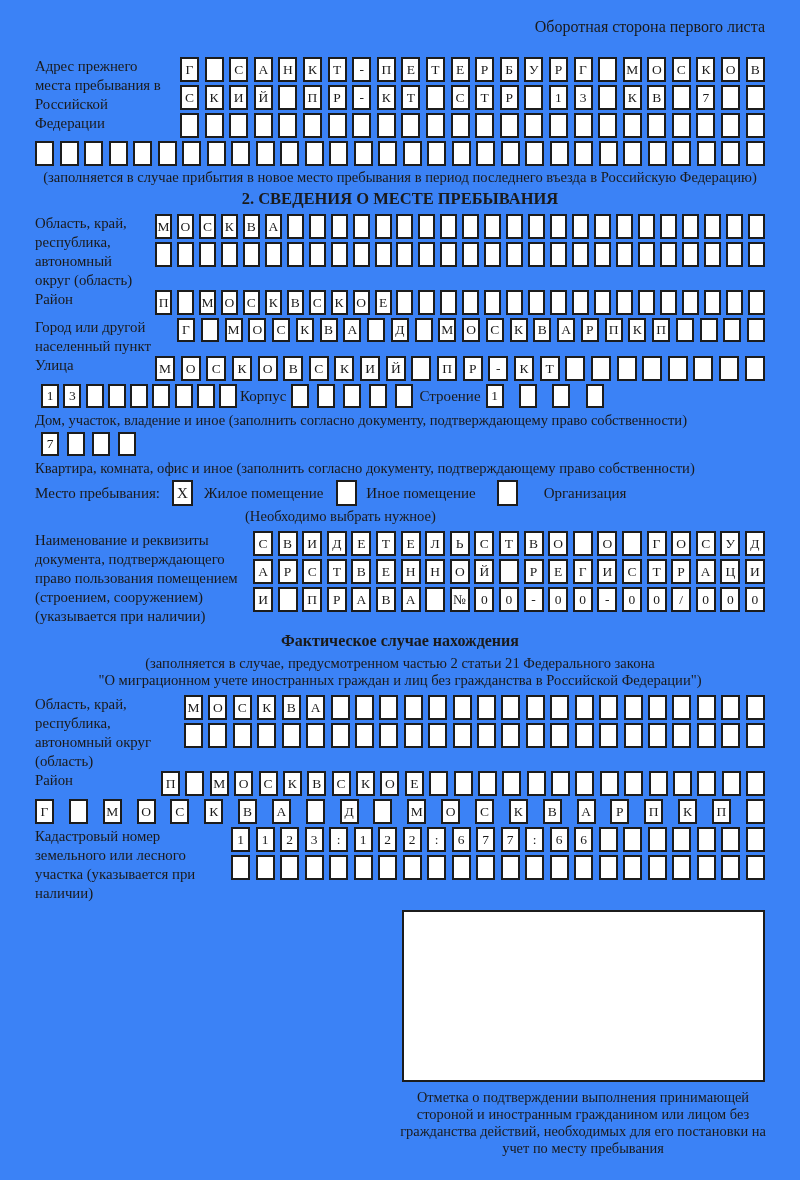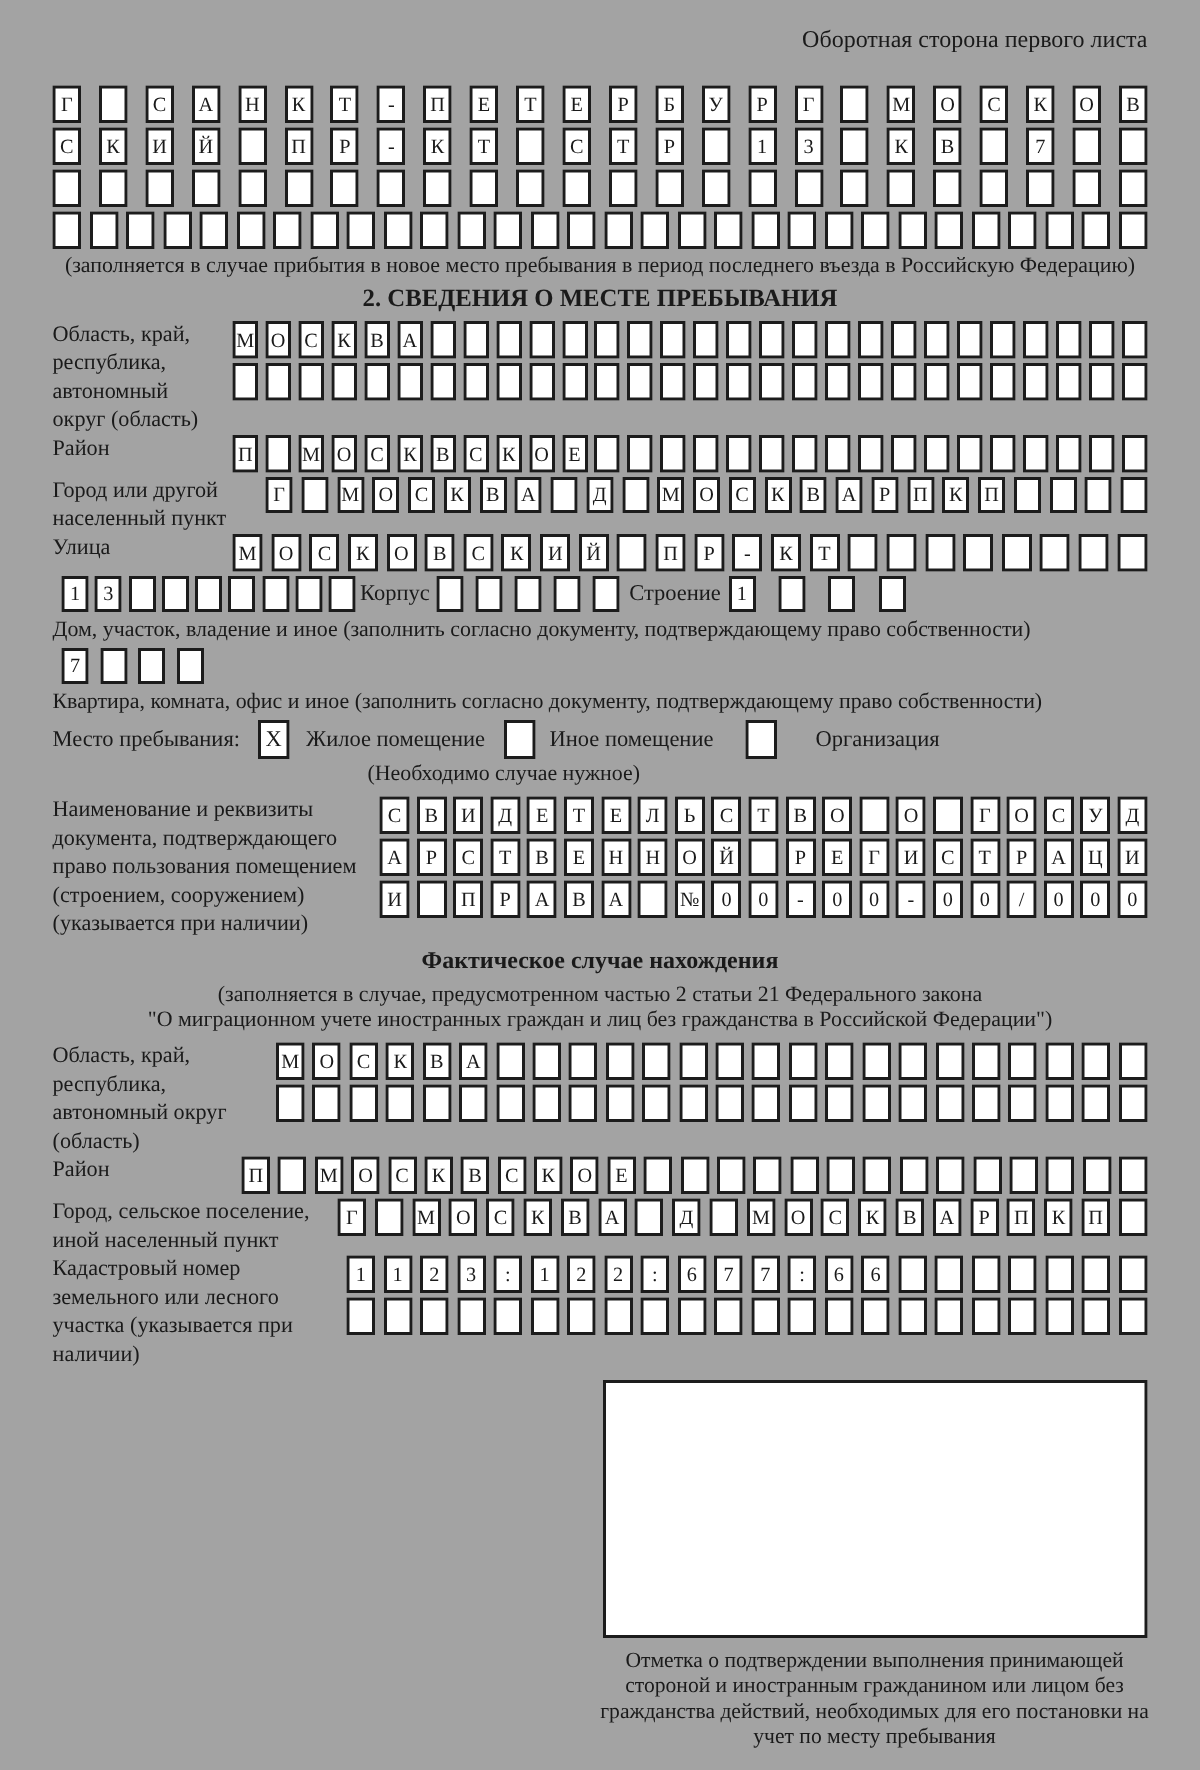--- a/index.html
+++ b/index.html
@@ -1,19 +1,19 @@
 <!DOCTYPE html>
 <html><head>
 <meta charset="utf-8">
 <style>
   html,body{margin:0;padding:0;background:#fff;}
   .page{
     position:relative;
     width:800px;height:1180px;
-    background:#a3a3a3;
+    background:#3b82f6;
     color:#1a1a1a;
     font-family:"Liberation Serif","DejaVu Serif",serif;
     box-sizing:border-box;
     padding:18px 35px 0 35px;
     overflow:hidden;
   }
   .header-note{
     text-align:right;
     font-size:16px;
     margin-bottom:21px;
@@ -80,20 +80,21 @@
   .mb2{margin-bottom:2px;}
 </style>
 </head>
 <body>
 
 <div class="page">
 
   <div class="header-note">Оборотная сторона первого листа</div>
 
   <div class="field">
+    <div class="flabel" style="width:145px">Адрес прежнего места пребывания в Российской Федерации</div>
     <div class="rows">
       <div class="boxrow cw19">
           <span class="cell">Г</span>
           <span class="cell"></span>
           <span class="cell">С</span>
           <span class="cell">А</span>
           <span class="cell">Н</span>
           <span class="cell">К</span>
           <span class="cell">Т</span>
           <span class="cell">-</span>
@@ -413,21 +414,21 @@
 
   <div class="stay-row">
     <span>Место пребывания:</span>
     <span class="chk" style="margin-left:12px">X</span>
     <span style="margin-left:11px">Жилое помещение</span>
     <span class="chk" style="margin-left:13px"></span>
     <span style="margin-left:9px">Иное помещение</span>
     <span class="chk" style="margin-left:21px"></span>
     <span style="margin-left:26px">Организация</span>
   </div>
-  <div class="stay-note">(Необходимо случае нужное)</div>
+  <div class="stay-note">(Необходимо выбрать нужное)</div>
 
   <div class="field">
     <div class="flabel" style="width:218px">Наименование и реквизиты документа, подтверждающего право пользования помещением (строением, сооружением) (указывается при наличии)</div>
     <div class="rows">
       <div class="boxrow cw20">
           <span class="cell">С</span>
           <span class="cell">В</span>
           <span class="cell">И</span>
           <span class="cell">Д</span>
           <span class="cell">Е</span>
@@ -586,21 +587,20 @@
           <span class="cell"></span>
           <span class="cell"></span>
           <span class="cell"></span>
           <span class="cell"></span>
           <span class="cell"></span>
         </div>
     </div>
   </div>
 
   <div class="field">
-    <div class="flabel" style="width:190px">Город, сельское поселение, иной населенный пункт</div>
     <div class="rows">
       <div class="boxrow cw19">
           <span class="cell">Г</span>
           <span class="cell"></span>
           <span class="cell">М</span>
           <span class="cell">О</span>
           <span class="cell">С</span>
           <span class="cell">К</span>
           <span class="cell">В</span>
           <span class="cell">А</span>

